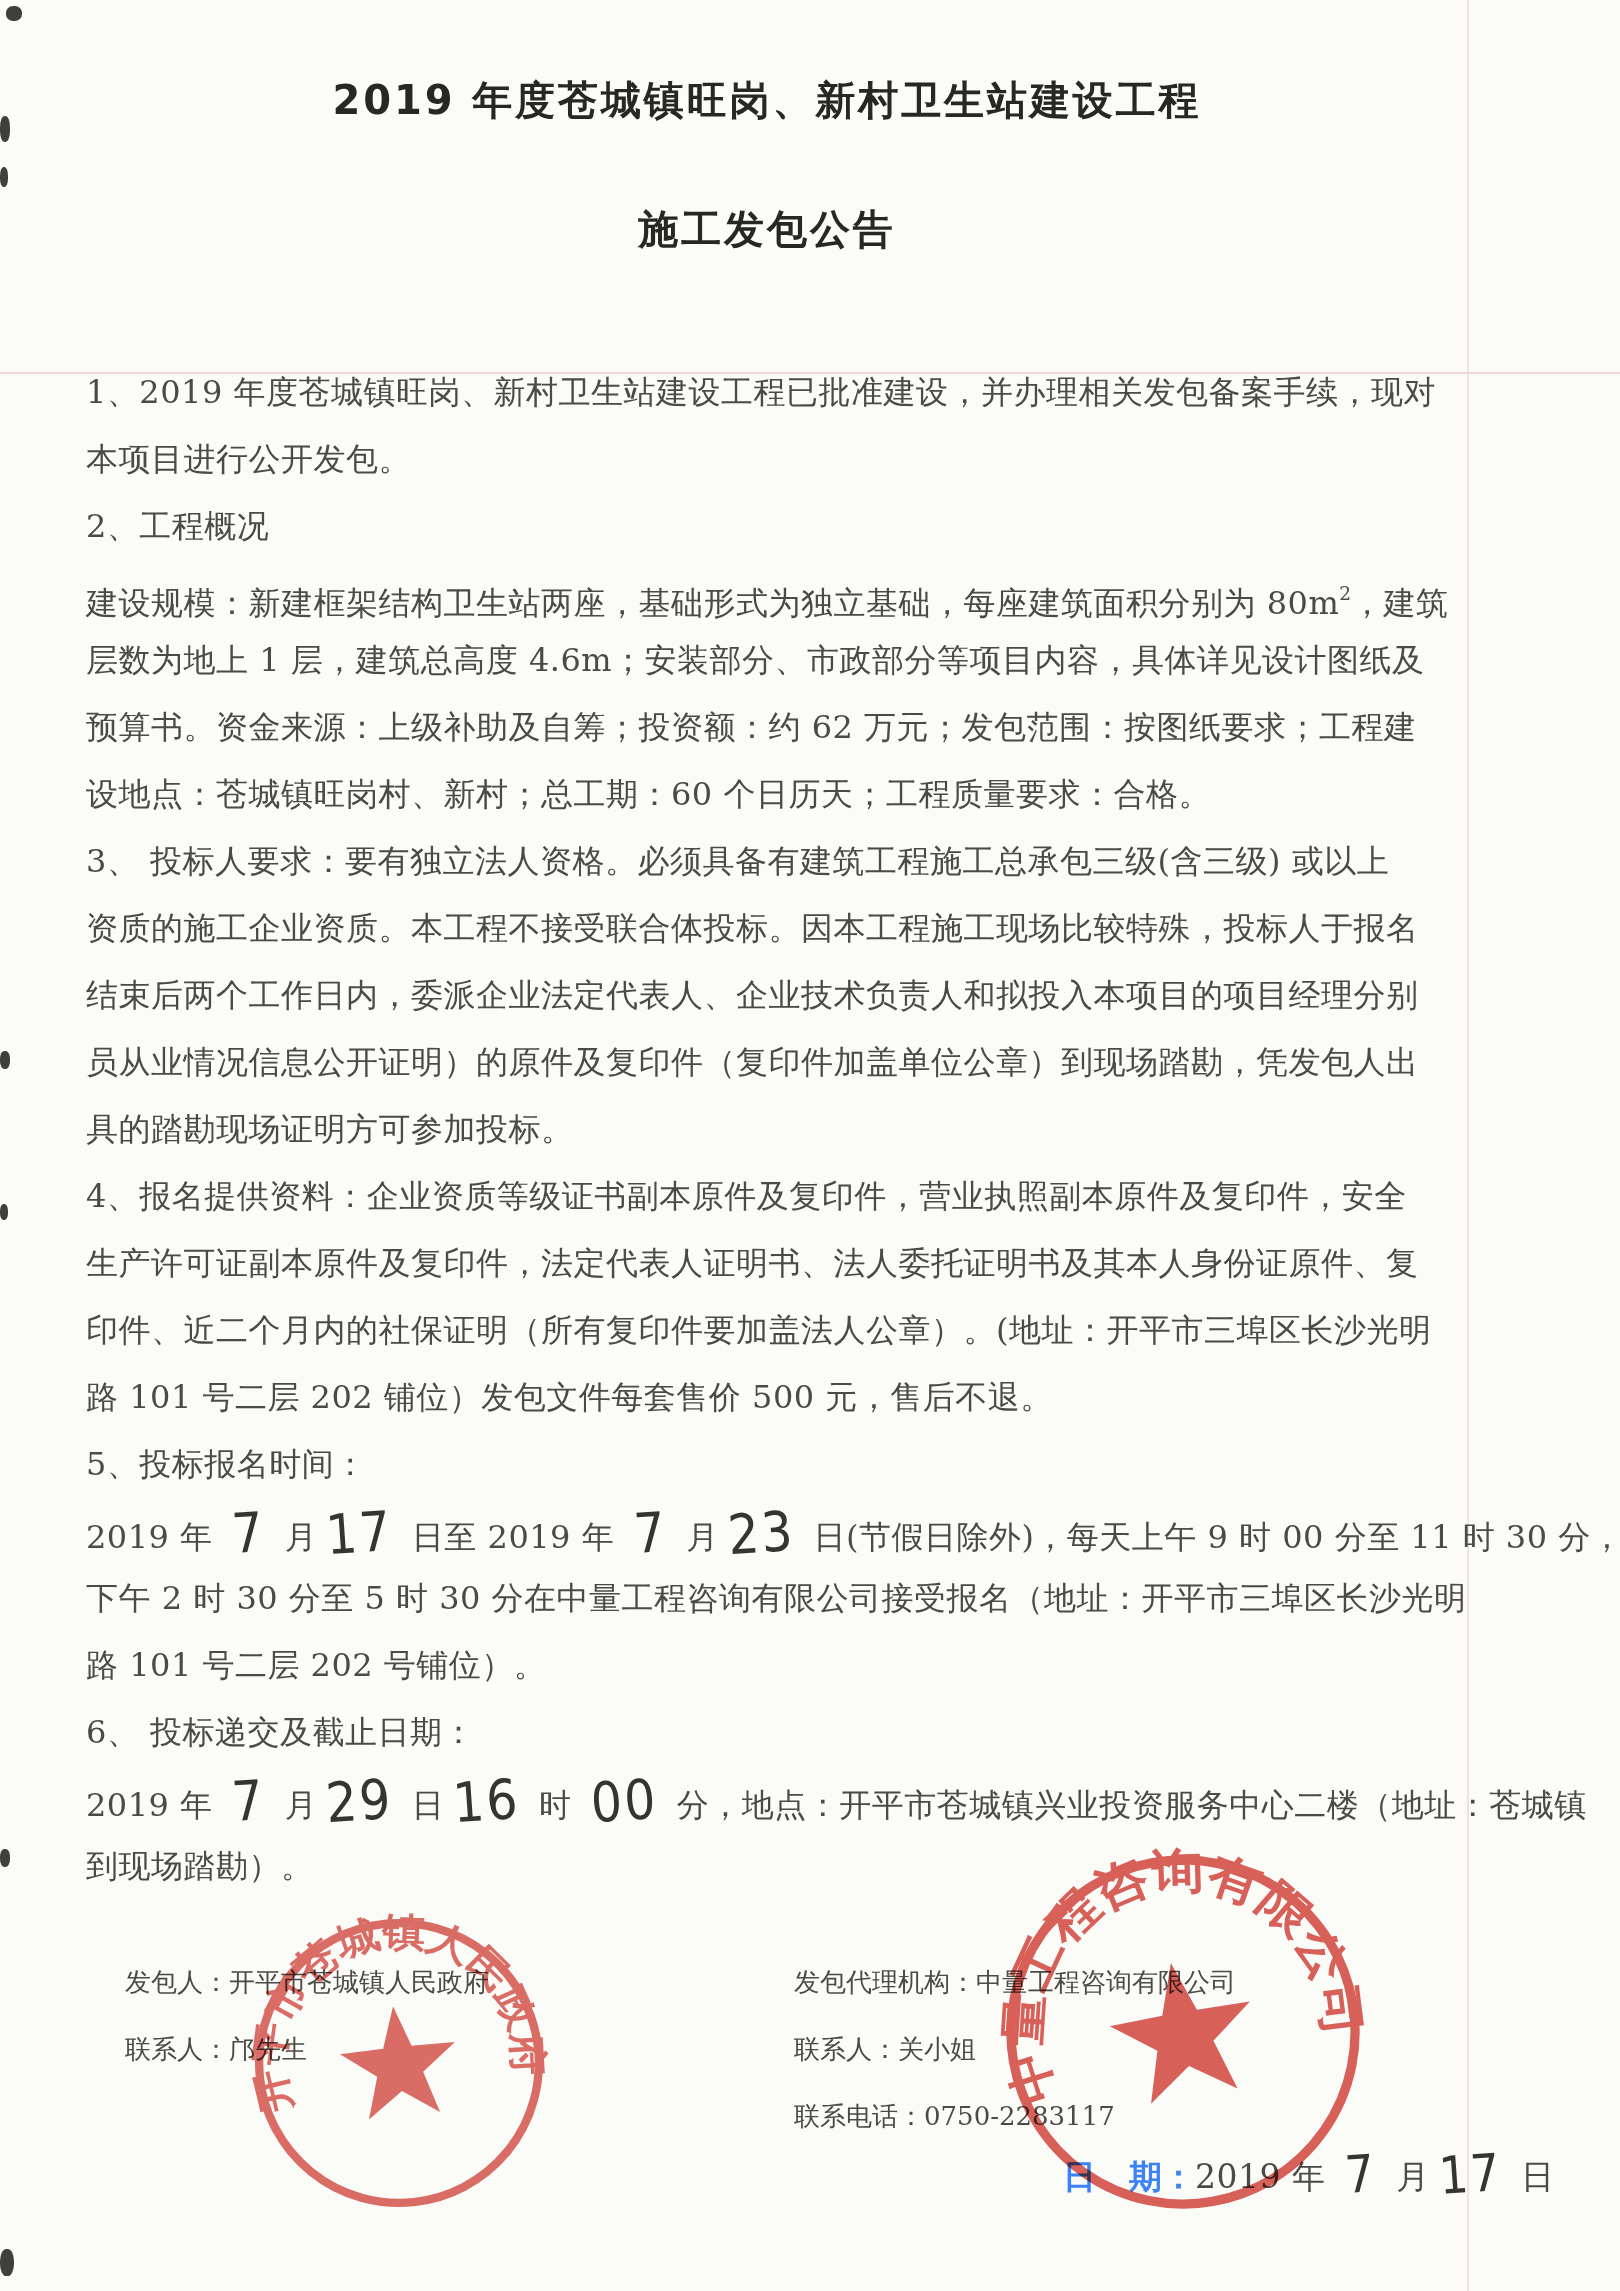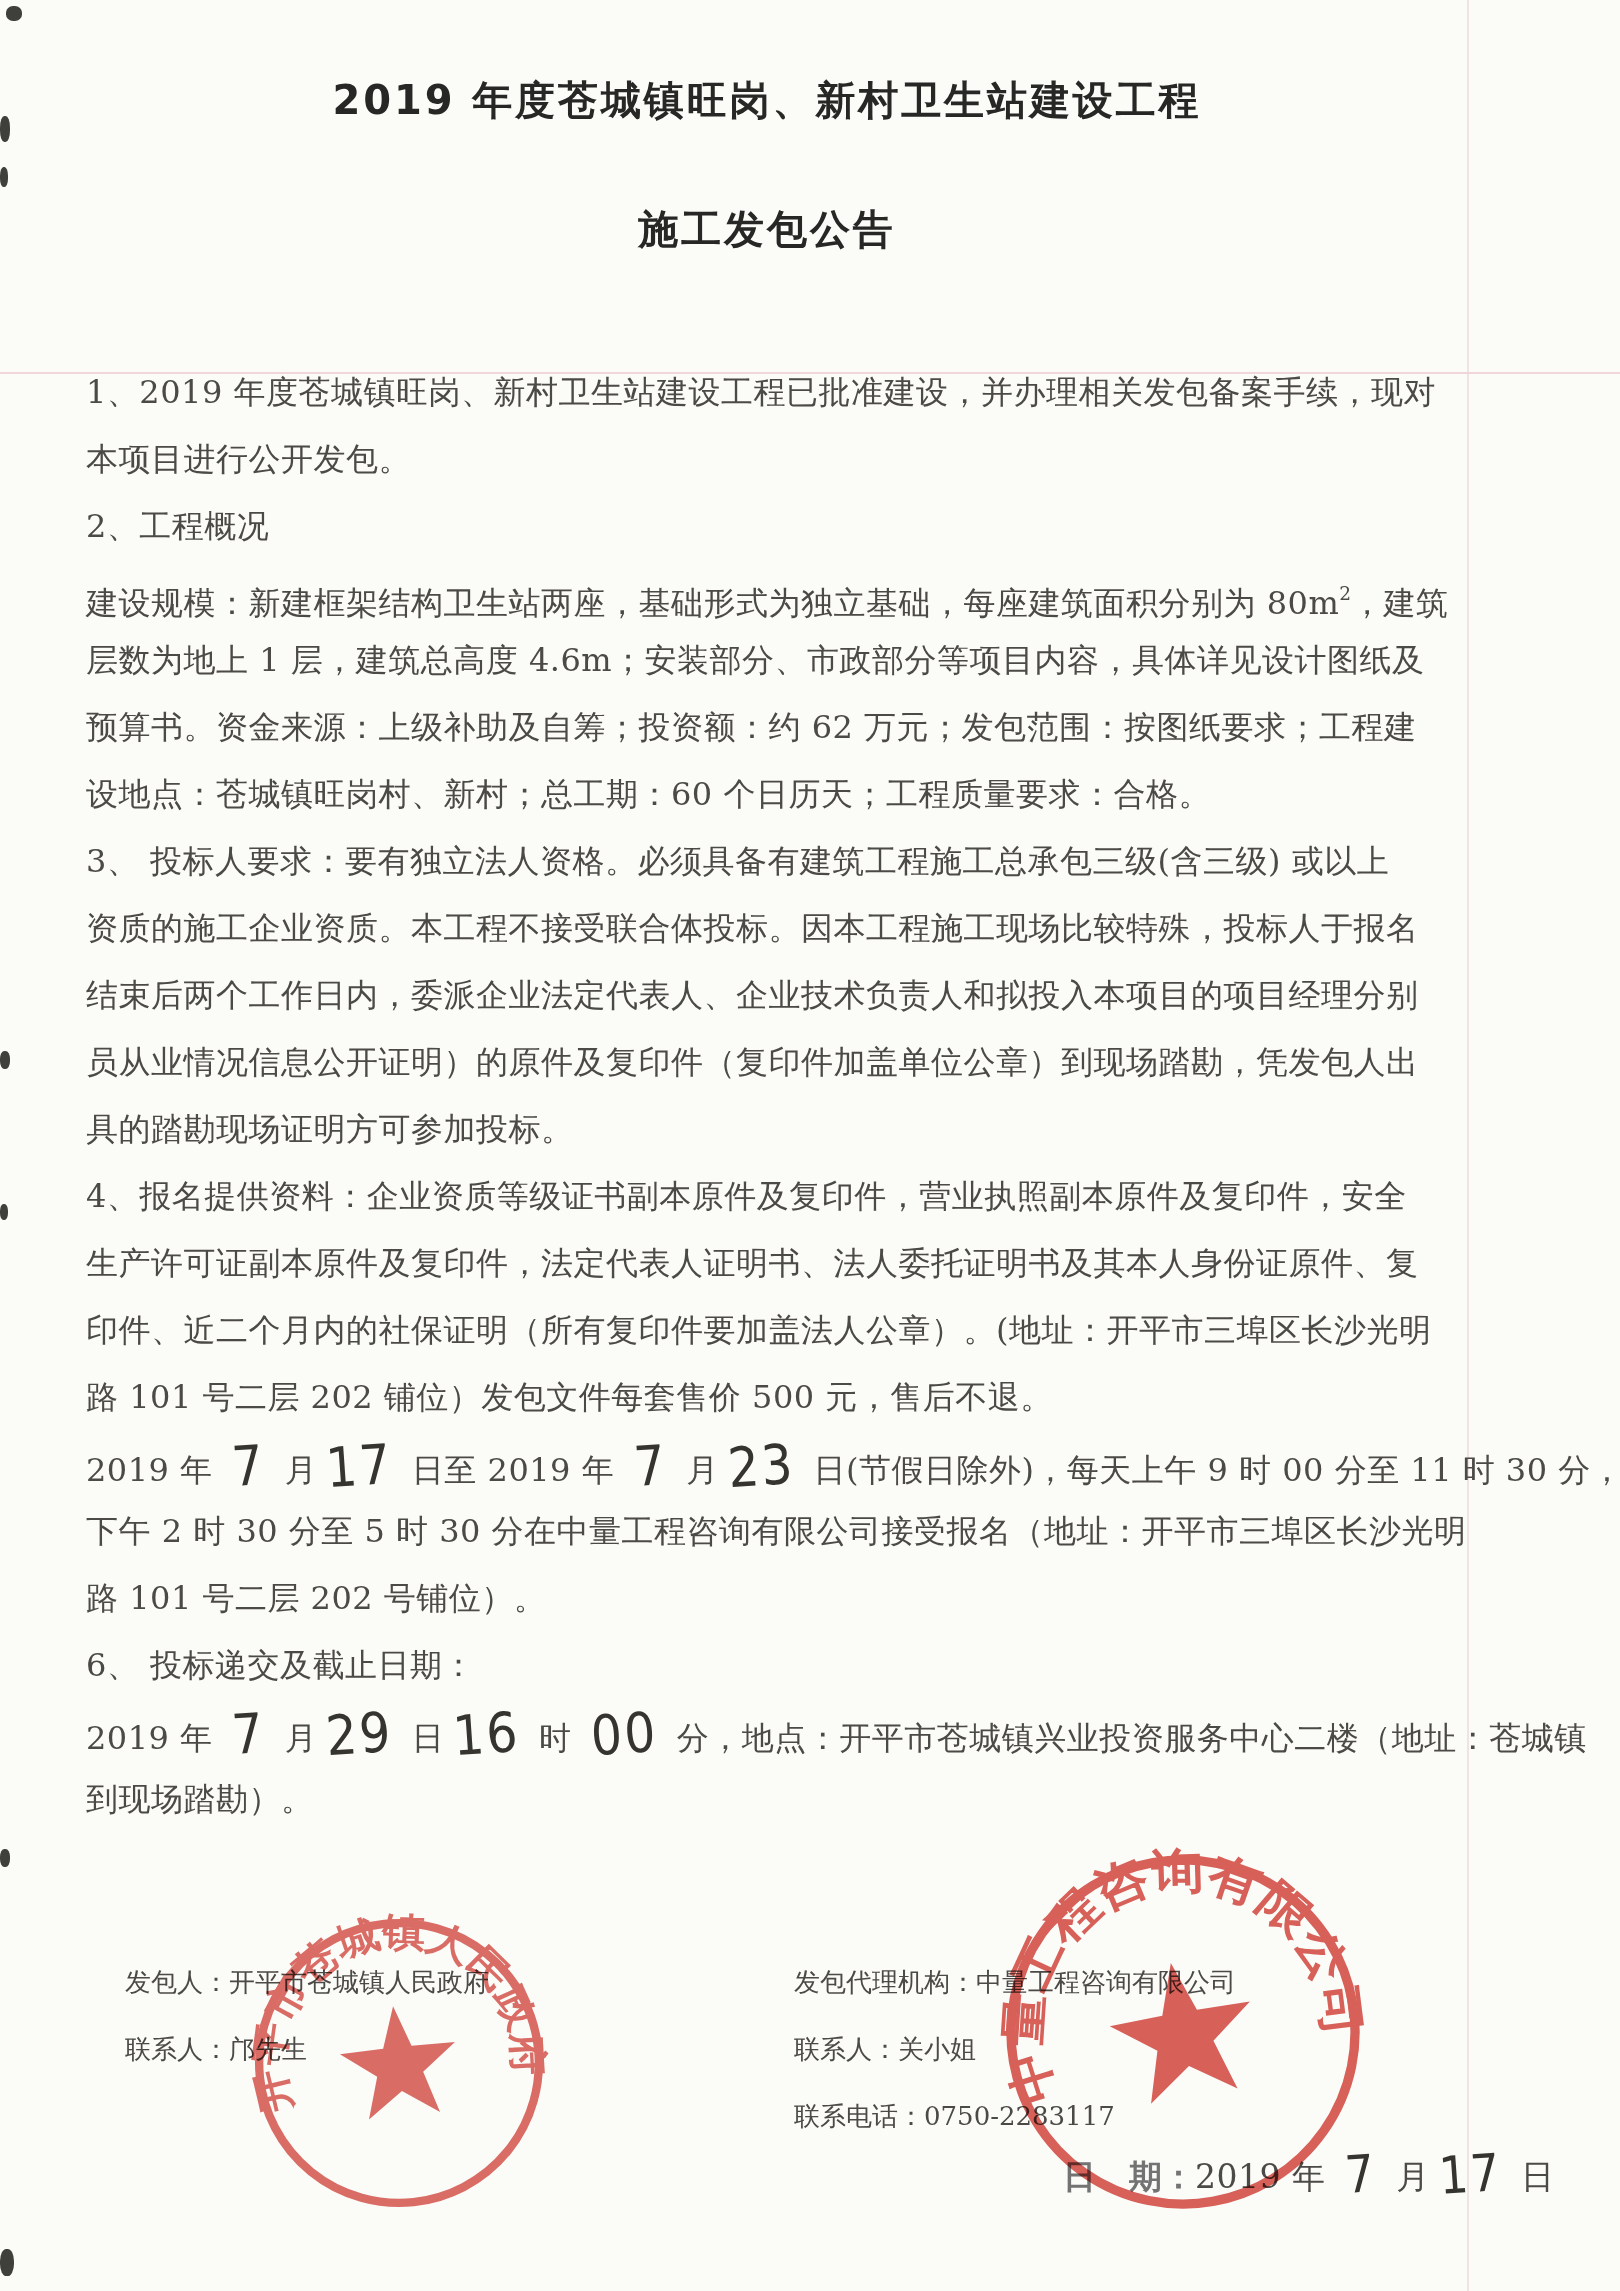--- a/index.html
+++ b/index.html
@@ -35,21 +35,21 @@
   .seg-text{letter-spacing:0.5px;}
   .seg-sup{font-size:18.6px;vertical-align:13.7px;letter-spacing:0;}
   .seg-hw{
     font-family:"DejaVu Sans","Liberation Sans",sans-serif;
     display:inline-block;font-size:49px;color:#35342f;
     transform:rotate(-4deg) scaleY(1.12);
     margin:0 8.8px;position:relative;top:2px;letter-spacing:2px;
   }
   .seg-label{
     font-family:"DejaVu Sans","Liberation Sans",sans-serif;
-    font-weight:700;color:#737373;
+    font-weight:700;color:#3b82f6;
   }
 
   .footer-block{position:absolute;font-size:26px;color:#4c4a46;}
   .footer-left{left:125px;top:1949px;}
   .footer-right{left:794px;top:1949px;}
   .foot-row{height:67px;line-height:67px;white-space:nowrap;}
 
   .date-line{
     position:absolute;left:1063px;top:2145px;
     font-size:33px;white-space:nowrap;color:#4c4a46;
@@ -88,20 +88,21 @@
       <div class="line"><span class="seg-text">设地点：苍城镇旺岗村、新村；总工期：60 个日历天；工程质量要求：合格。</span></div>
       <div class="line"><span class="seg-text">3、 投标人要求：要有独立法人资格。必须具备有建筑工程施工总承包三级(含三级) 或以上</span></div>
       <div class="line"><span class="seg-text">资质的施工企业资质。本工程不接受联合体投标。因本工程施工现场比较特殊，投标人于报名</span></div>
       <div class="line"><span class="seg-text">结束后两个工作日内，委派企业法定代表人、企业技术负责人和拟投入本项目的项目经理分别</span></div>
       <div class="line"><span class="seg-text">员从业情况信息公开证明）的原件及复印件（复印件加盖单位公章）到现场踏勘，凭发包人出</span></div>
       <div class="line"><span class="seg-text">具的踏勘现场证明方可参加投标。</span></div>
       <div class="line"><span class="seg-text">4、报名提供资料：企业资质等级证书副本原件及复印件，营业执照副本原件及复印件，安全</span></div>
       <div class="line"><span class="seg-text">生产许可证副本原件及复印件，法定代表人证明书、法人委托证明书及其本人身份证原件、复</span></div>
       <div class="line"><span class="seg-text">印件、近二个月内的社保证明（所有复印件要加盖法人公章）。(地址：开平市三埠区长沙光明</span></div>
       <div class="line"><span class="seg-text">路 101 号二层 202 铺位）发包文件每套售价 500 元，售后不退。</span></div>
+      <div class="line"><span class="seg-text">5、投标报名时间：</span></div>
       <div class="line"><span class="seg-text">2019 年 </span><span class="seg-hw">7</span><span class="seg-text"> 月</span><span class="seg-hw">17</span><span class="seg-text"> 日至 2019 年 </span><span class="seg-hw">7</span><span class="seg-text"> 月</span><span class="seg-hw">23</span><span class="seg-text"> 日(节假日除外)，每天上午 9 时 00 分至 11 时 30 分，</span></div>
       <div class="line"><span class="seg-text">下午 2 时 30 分至 5 时 30 分在中量工程咨询有限公司接受报名（地址：开平市三埠区长沙光明</span></div>
       <div class="line"><span class="seg-text">路 101 号二层 202 号铺位）。</span></div>
       <div class="line"><span class="seg-text">6、 投标递交及截止日期：</span></div>
       <div class="line"><span class="seg-text">2019 年 </span><span class="seg-hw">7</span><span class="seg-text"> 月</span><span class="seg-hw">29</span><span class="seg-text"> 日</span><span class="seg-hw">16</span><span class="seg-text"> 时 </span><span class="seg-hw">00</span><span class="seg-text"> 分，地点：开平市苍城镇兴业投资服务中心二楼（地址：苍城镇</span></div>
       <div class="line"><span class="seg-text">到现场踏勘）。</span></div>
     </div>
 
   <div class="footer-block footer-left">
     <div class="foot-row">发包人：开平市苍城镇人民政府</div>

